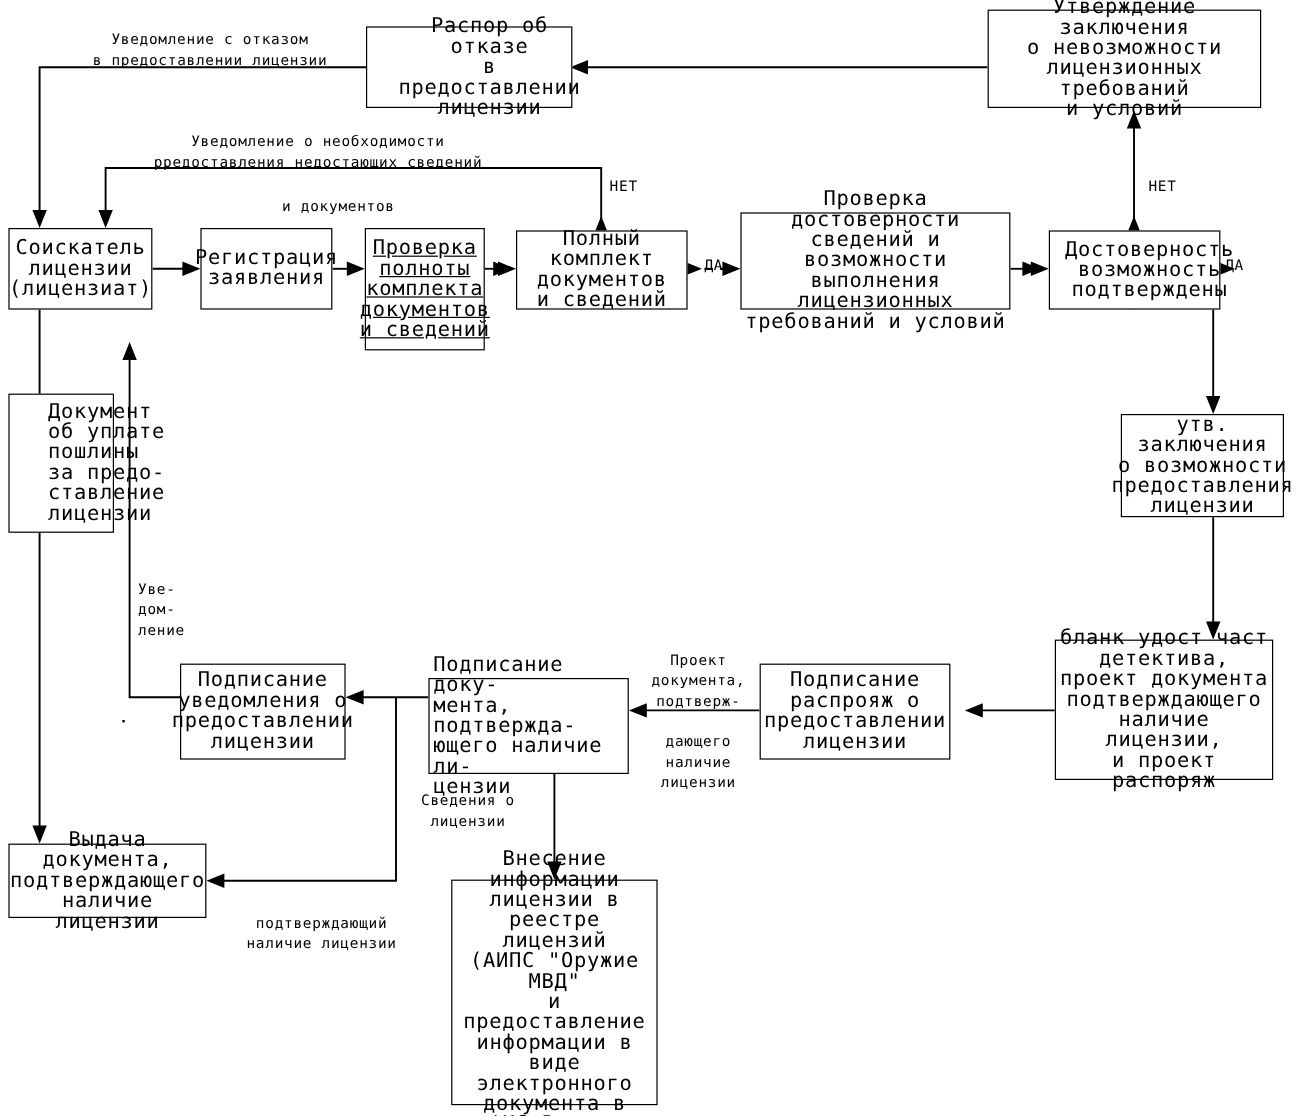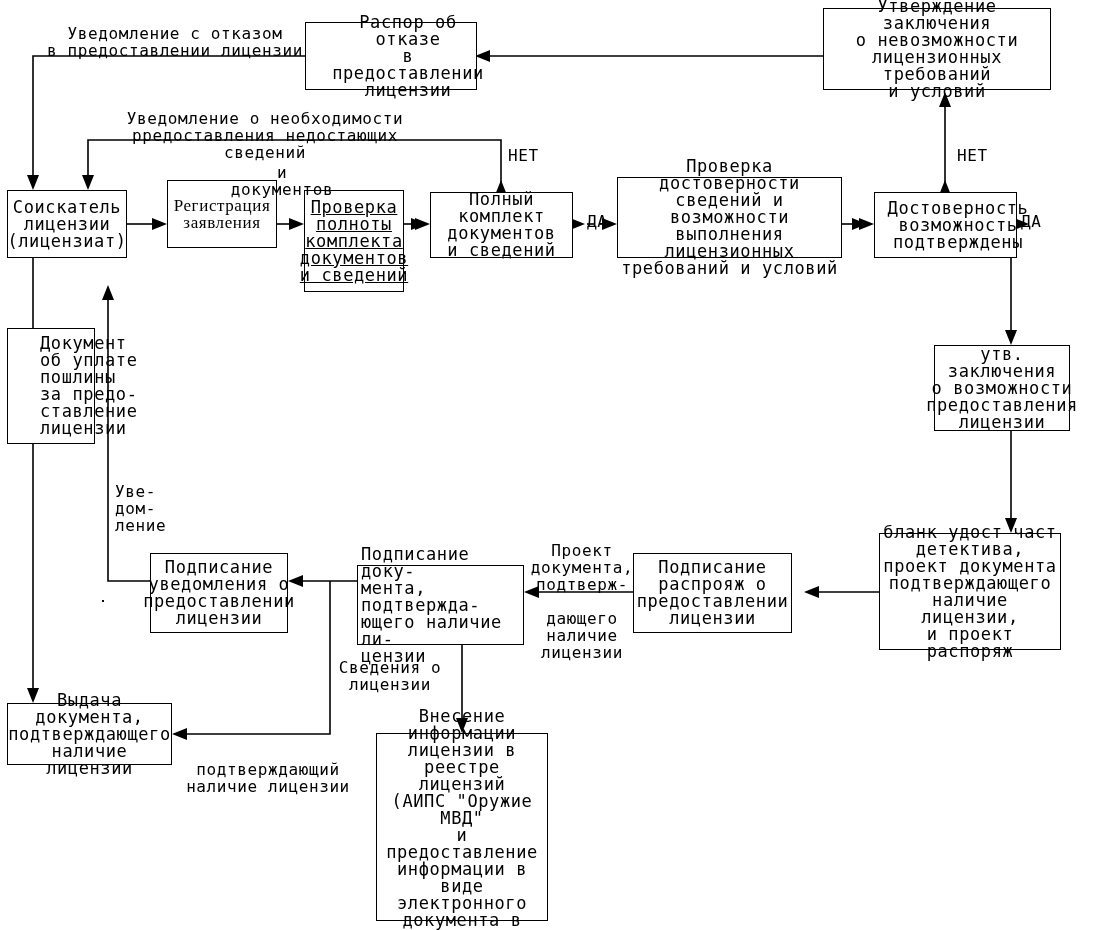--- a/index.html
+++ b/index.html
@@ -30,21 +30,21 @@
     justify-content: center;
     align-items: center;
     white-space: pre-line;
     z-index: 3;
     padding: 2px 3px;
   }
   .node.left { text-align: left; align-items: flex-start; }
   .label {
     position: absolute;
     color: #000000;
-    font-size: 16px;
+    font-size: 12px;
     line-height: 17px;
     letter-spacing: 0.6px;
     white-space: pre-line;
     text-align: center;
     z-index: 4;
     background: transparent;
   }
   .label.lft { text-align: left; }
   svg#wires {
     position: absolute;
@@ -155,21 +155,21 @@
 лицензионных требований
 и условий</span>
   </div>
 
   <div class="node" style="left:7px; top:190px; width:120px; height:68px;">
     <span>Соискатель
 лицензии
 (лицензиат)</span>
   </div>
 
-  <div class="node" style="left:167px; top:180px; width:110px; height:68px;font-family:Liberation Serif, serif;">
+  <div class="node" style="left:167px; top:190px; width:110px; height:68px;">
     <span>Регистрация
 заявления</span>
   </div>
 
   <div class="node" style="left:304px; top:190px; width:100px; height:102px;text-decoration:underline;">
     <span>Проверка
 полноты
 комплекта
 документов
 и сведений</span>

